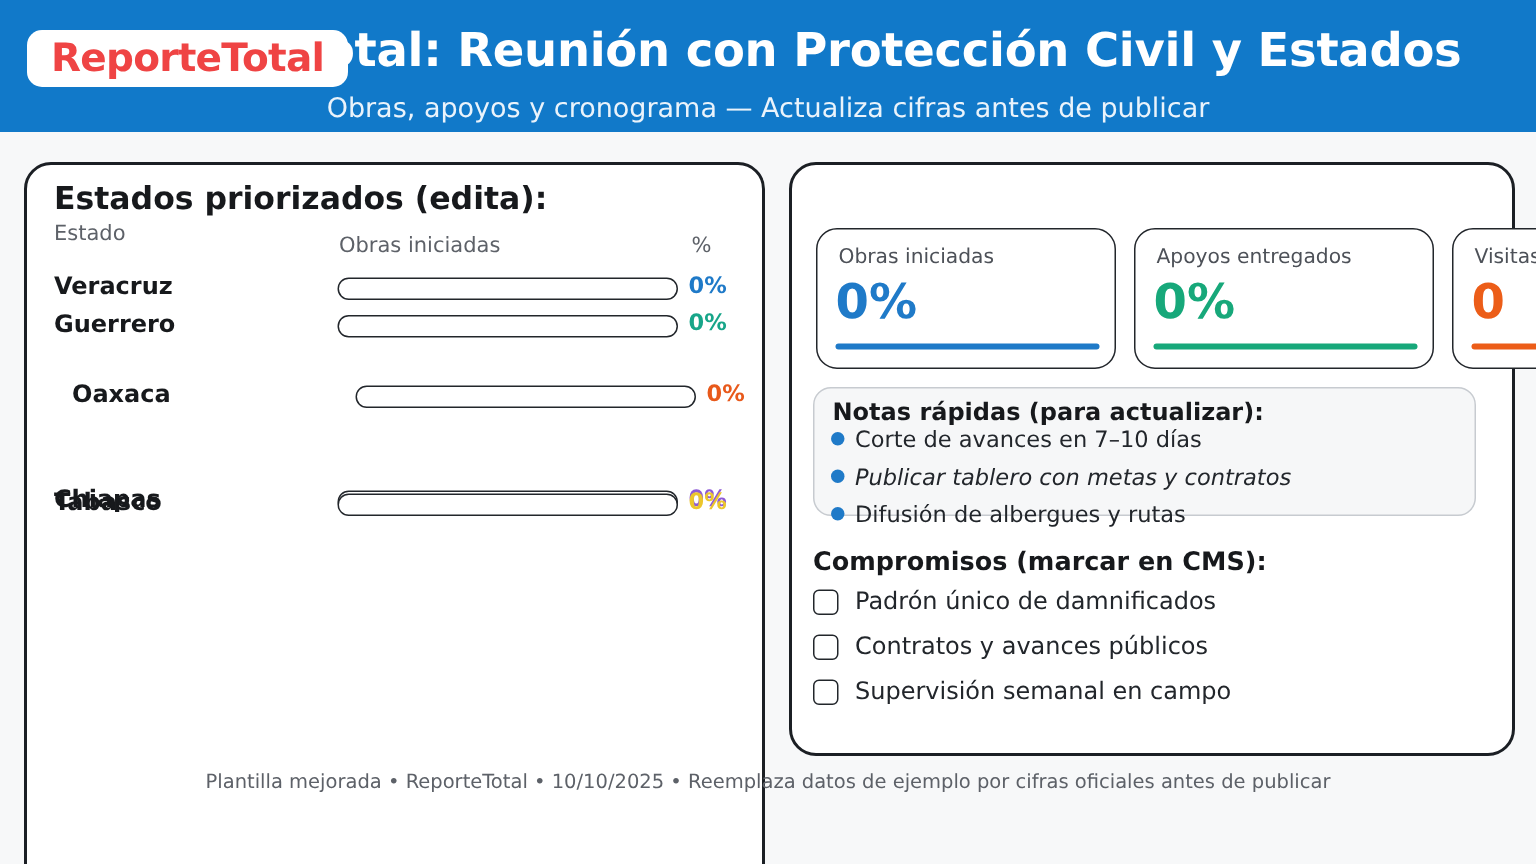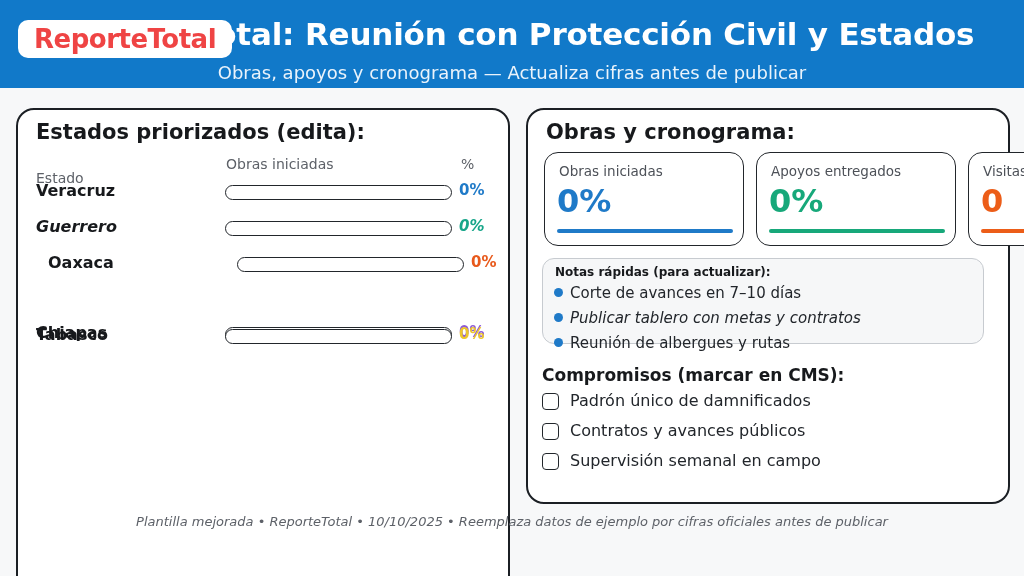--- a/index.html
+++ b/index.html
@@ -84,21 +84,21 @@
     white-space: nowrap;
   }
 
   
   .col-head {
     position: absolute;
     font-size: 14px;
     color: #5d6168;
     white-space: nowrap;
   }
-  .col-head.estado { left: 18px;  top: 60px; }
+  .col-head.estado { left: 18px;  top: 38px; }
   .col-head.obras  { left: 208px; top: 46px; }
   .col-head.pct    { left: 443px; top: 46px; }
 
   .state-row {
     position: absolute;
     left: 0;
     width: 100%;
     height: 36px;
   }
   .state-name {
@@ -191,21 +191,21 @@
     height: 86px;
     background: #f6f7f8;
     border: 1.4px solid #c7cbd0;
     border-radius: 12px;
     box-sizing: border-box;
   }
   .notes-title {
     position: absolute;
     left: 12px;
     top: 6px;
-    font-size: 12px;
+    font-size: 16px;
     font-weight: bold;
     color: #17191c;
     white-space: nowrap;
   }
   .note-item {
     position: absolute;
     left: 12px;
     font-size: 15px;
     color: #22262b;
     white-space: nowrap;
@@ -258,21 +258,20 @@
   
   .footer {
     position: absolute;
     left: 0;
     top: 514px;
     width: 1024px;
     text-align: center;
     font-size: 13px;
     color: #5d6168;
     white-space: nowrap;
-    font-style: italic;
   }
 </style>
 </head>
 <body>
 
 <div class="header">
   <div class="header-title">Reporte Total: Reunión con Protección Civil y Estados</div>
   <div class="brand-badge">ReporteTotal</div>
   <div class="header-subtitle">Obras, apoyos y cronograma — Actualiza cifras antes de publicar</div>
 </div>
@@ -285,21 +284,21 @@
   <div class="col-head pct">%</div>
 
   <div id="state-rows">
       <div class="state-row" style="top: 66px;">
         <div class="state-name">Veracruz</div>
         <div class="bar-track">
           <div class="bar-fill" style="width: 0%; background: rgb(31, 122, 200);"></div>
         </div>
         <div class="pct-label" style="color: rgb(31, 122, 200);">0%</div>
       </div>
-      <div class="state-row" style="top: 102px; font-style: italic;">
+      <div class="state-row" style="top: 91px;">
         <div class="state-name">Guerrero</div>
         <div class="bar-track">
           <div class="bar-fill" style="width: 0%; background: rgb(23, 165, 137);"></div>
         </div>
         <div class="pct-label" style="color: rgb(23, 165, 137);">0%</div>
       </div>
       <div class="state-row" style="top: 138px; margin-left: 12px;">
         <div class="state-name">Oaxaca</div>
         <div class="bar-track">
           <div class="bar-fill" style="width: 0%; background: rgb(232, 89, 27);"></div>
@@ -317,21 +316,20 @@
         <div class="state-name">Tabasco</div>
         <div class="bar-track">
           <div class="bar-fill" style="width: 0%; background: rgb(236, 198, 44);"></div>
         </div>
         <div class="pct-label" style="color: rgb(236, 198, 44);">0%</div>
       </div>
     </div>
 </div>
 
 <div class="panel panel-right">
-  <div class="panel-title">Obras y cronograma:</div>
 
   <div class="stats-strip" id="stats-strip">
       <div class="stat-card c0">
         <div class="stat-label">Obras iniciadas</div>
         <div class="stat-value" style="color: rgb(31, 122, 200);">0%</div>
         <div class="stat-underline" style="background: rgb(31, 122, 200);"></div>
       </div>
       <div class="stat-card c1">
         <div class="stat-label">Apoyos entregados</div>
         <div class="stat-value" style="color: rgb(23, 168, 122);">0%</div>
@@ -343,21 +341,21 @@
         <div class="stat-underline" style="background: rgb(236, 93, 24);"></div>
       </div>
     </div>
 
   <div class="notes-box">
     <div class="notes-title">Notas rápidas (para actualizar):</div>
   </div>
   <div id="notes-items">
       <div class="note-item" style="position: absolute; left: 26px; top: 174px;"><span class="note-bullet" style="background: rgb(31, 122, 200);"></span><span>Corte de avances en 7–10 días</span></div>
       <div class="note-item" style="position: absolute; left: 26px; top: 199px; font-style: italic;"><span class="note-bullet" style="background: rgb(31, 122, 200);"></span><span>Publicar tablero con metas y contratos</span></div>
-      <div class="note-item" style="position: absolute; left: 26px; top: 224px;"><span class="note-bullet" style="background: rgb(31, 122, 200);"></span><span>Reunión de albergues y rutas</span></div>
+      <div class="note-item" style="position: absolute; left: 26px; top: 224px;"><span class="note-bullet" style="background: rgb(31, 122, 200);"></span><span>Difusión de albergues y rutas</span></div>
     </div>
 
   <div class="commit-title">Compromisos (marcar en CMS):</div>
   <div id="commit-rows">
       <div class="commit-row" style="top: 280px;">
         <div class="checkbox"></div>
         <div class="commit-label">Padrón único de damnificados</div>
       </div>
       <div class="commit-row" style="top: 310px;">
         <div class="checkbox"></div>

